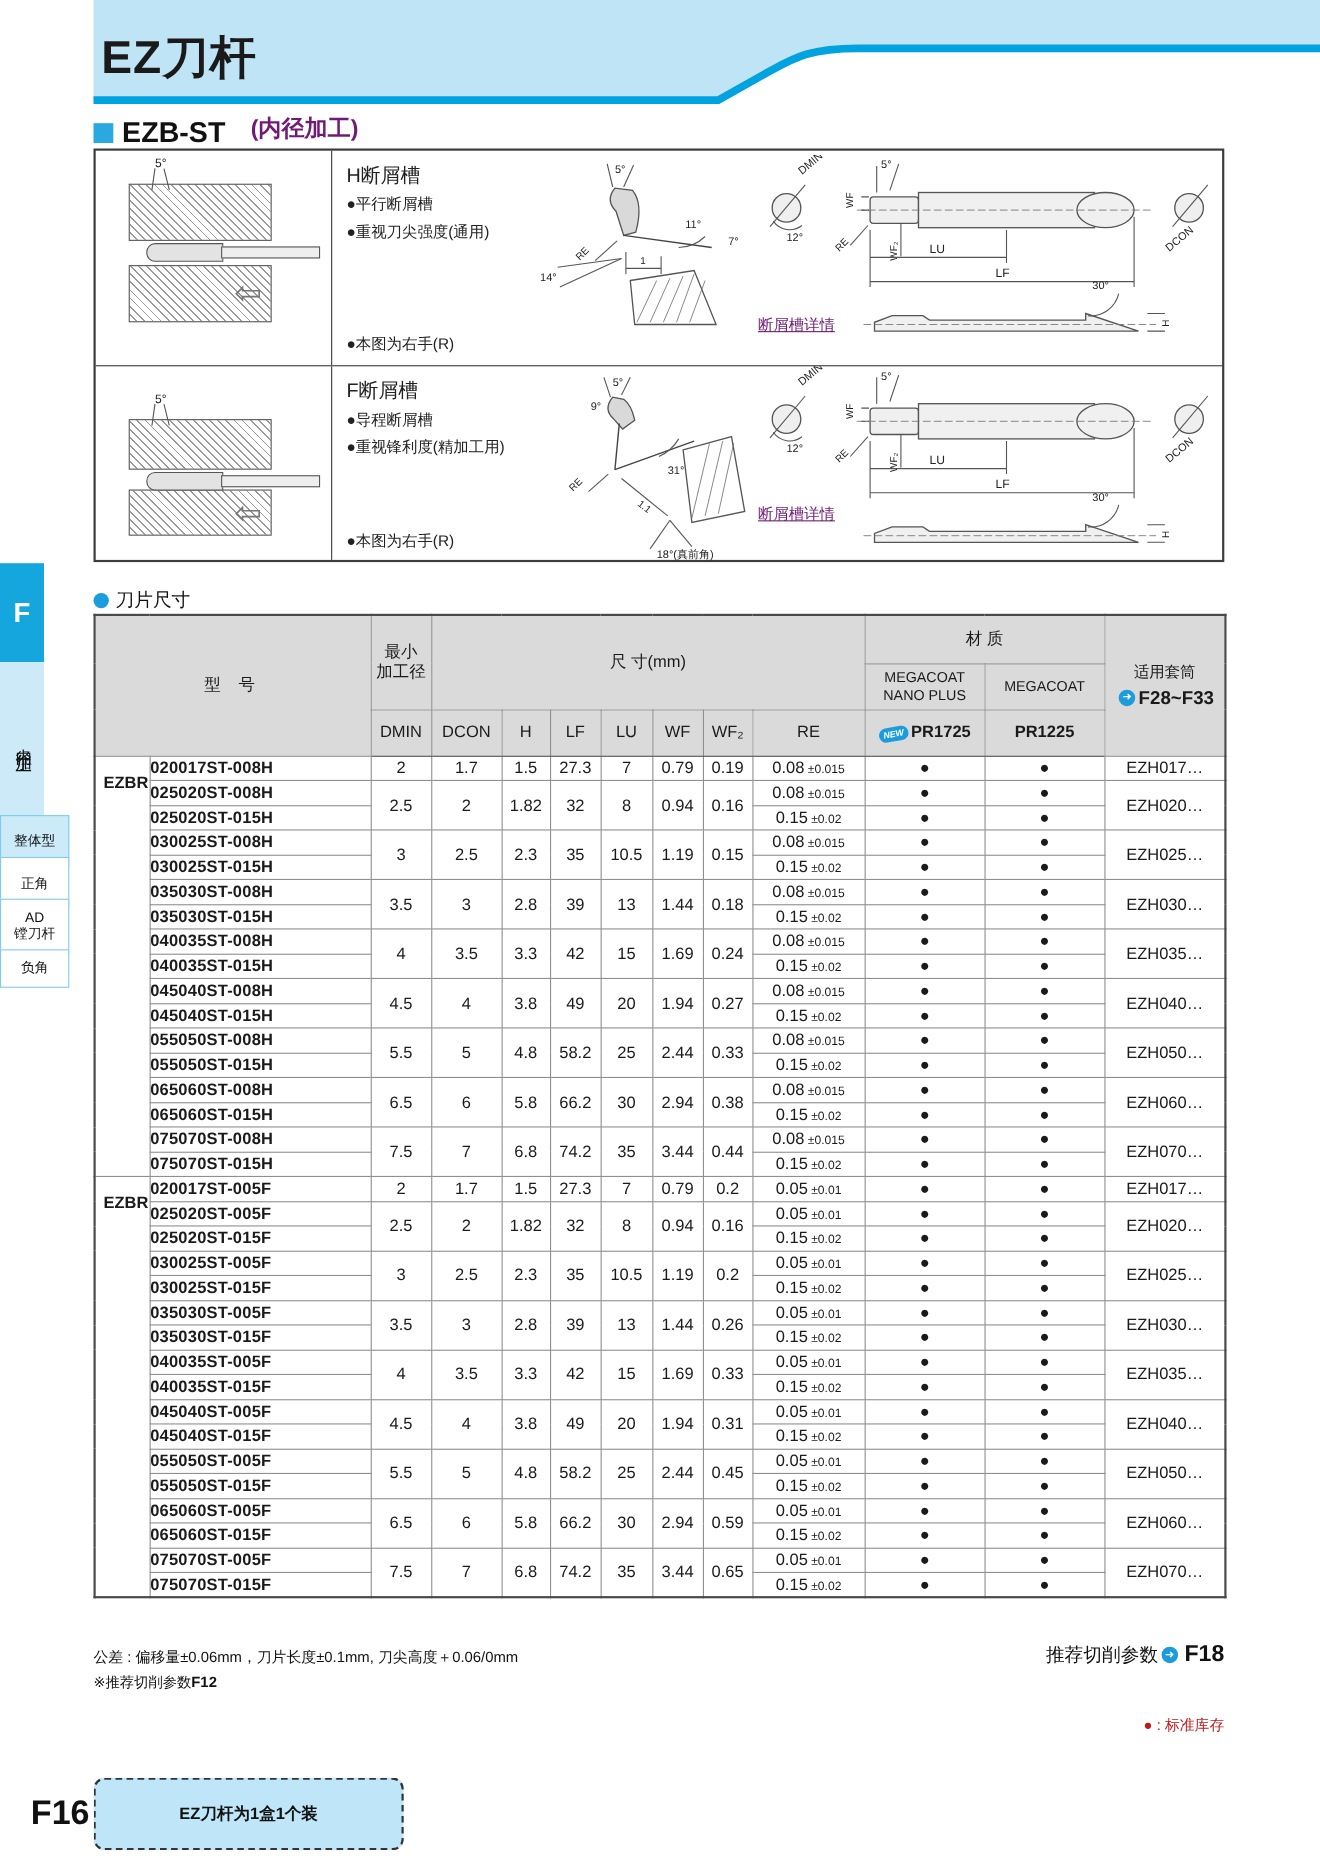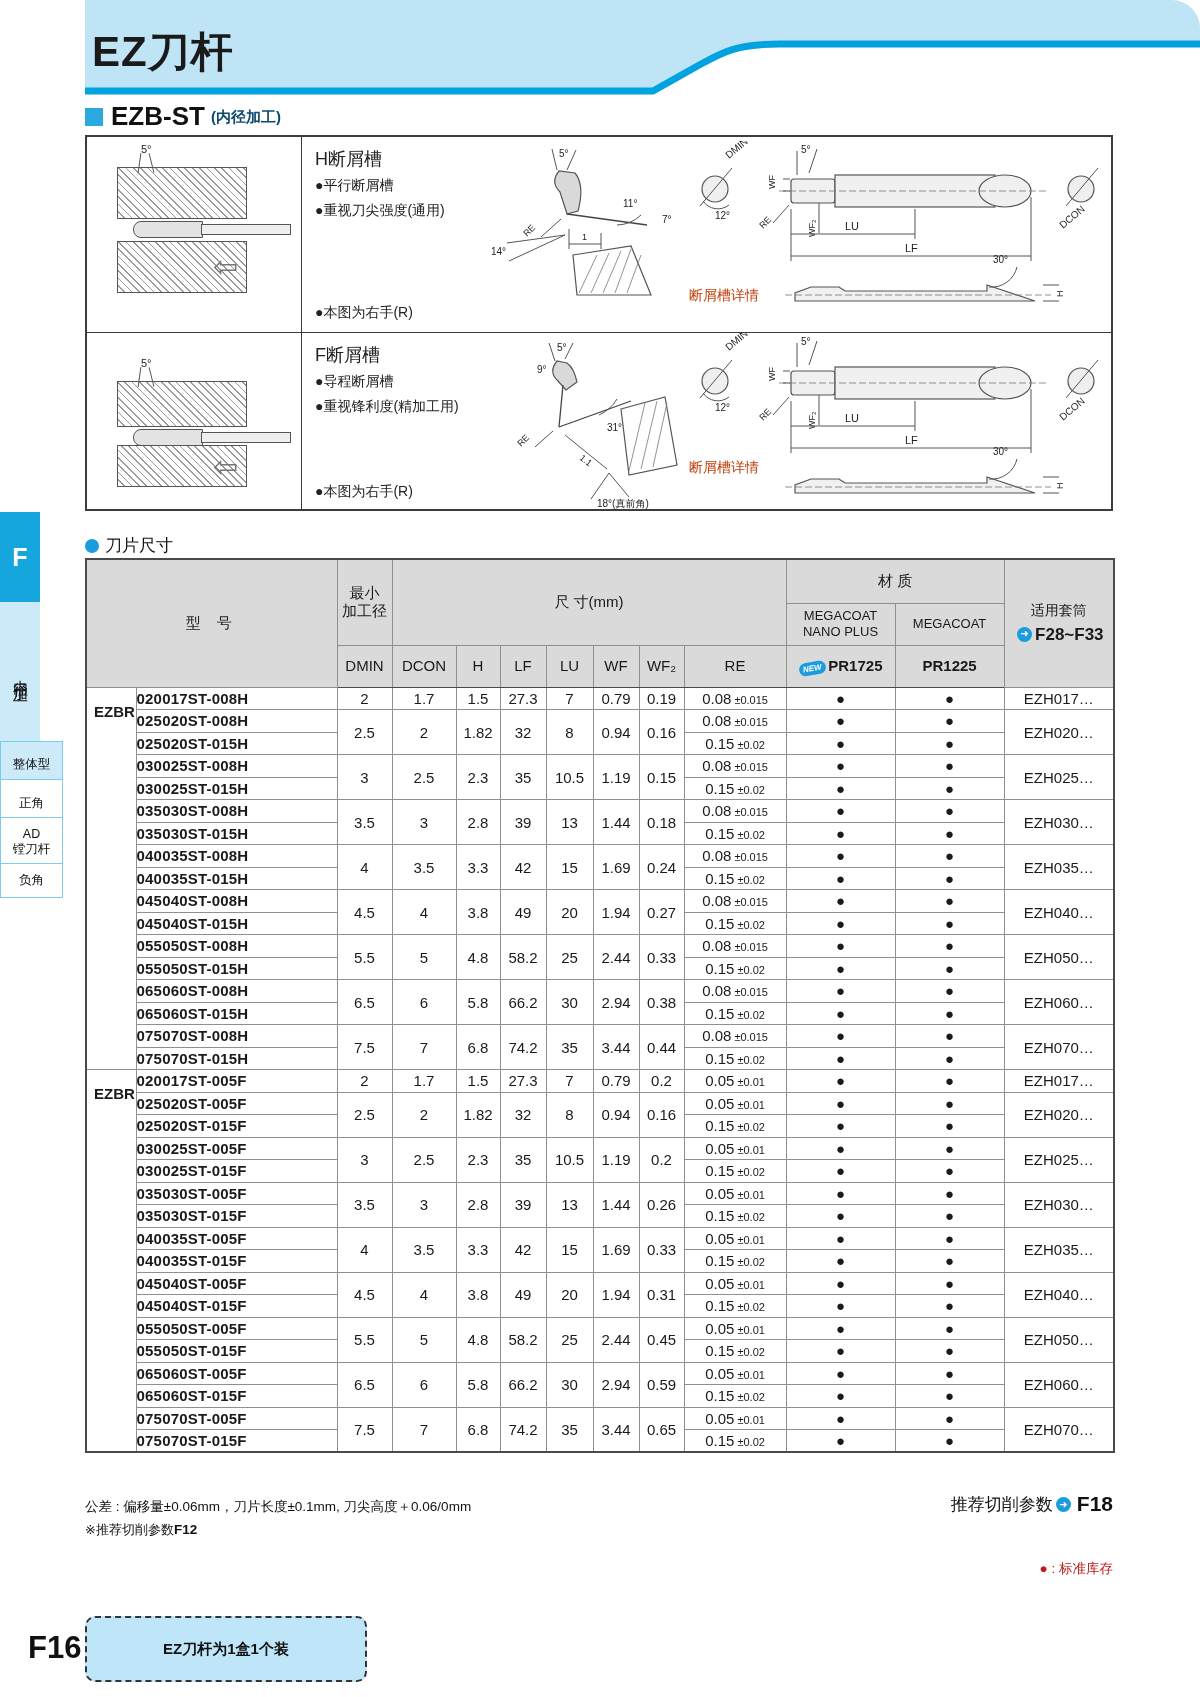--- a/index.html
+++ b/index.html
@@ -1,40 +1,40 @@
 <!DOCTYPE html>
 <html><head>
 <meta charset="utf-8">
 <style>
   * { margin:0; padding:0; box-sizing:border-box; }
   body { font-family:"Liberation Sans","DejaVu Sans",sans-serif; background:#fff; }
-  #page { position:relative; width:1200px; height:1697px; background:#fff; overflow:hidden;border-radius:28px; }
+  #page { position:relative; width:1200px; height:1697px; background:#fff; overflow:hidden; }
 
   
   .banner { position:absolute; left:0; top:0; width:1200px; height:100px; }
   .banner-title { position:absolute; left:92px; top:24px; font-size:42px; font-weight:bold; color:#1a1a1a; letter-spacing:1px; }
 
   
   .sec-head { position:absolute; left:85px; top:103px; display:flex; align-items:flex-end; }
   .sec-square { width:18px; height:18px; background:#29a9e0; margin-right:8px; margin-bottom:3px; }
   .sec-title { font-size:26px; font-weight:bold; color:#111; line-height:1; }
-  .sec-sub { font-size:15px; font-weight:bold; color:#0c4a6e; margin-left:6px; margin-bottom:2px; }
+  .sec-sub { font-size:21px; font-weight:bold; color:#701a75; margin-left:23px; margin-bottom:2px; }
 
   
   .diagram-box { position:absolute; left:85px; top:135px; width:1028px; height:376px; border:2px solid #3c3c3c; background:#fff; }
   .diag-row { position:absolute; left:0; width:100%; }
   .diag-row.rowh { top:0; height:195px; }
   .diag-row.rowf { top:195px; height:177px; border-top:1.5px solid #3c3c3c; }
   .work-cell { position:absolute; left:0; top:0; bottom:0; width:215px; border-right:1.5px solid #3c3c3c; }
   .diag-title { position:absolute; left:228px; top:10px; font-size:18px; color:#222; }
   .diag-bullets { position:absolute; left:228px; top:36px; font-size:14px; color:#222; line-height:1.75; }
   .diag-note { position:absolute; left:228px; font-size:14px; color:#222; }
   .rowh .diag-note { bottom:10px; }
   .rowf .diag-note { bottom:8px; }
-  .detail-link { position:absolute; font-size:14px; color:#c2410c; cursor:pointer; }
+  .detail-link { position:absolute; font-size:14px; color:#701a75; text-decoration:underline; cursor:pointer; }
   .rowh .detail-link { left:602px; top:150px; }
   .rowf .detail-link { left:602px; top:126px; }
 
   
   .wp { position:absolute; left:8px; top:8px; right:8px; bottom:8px; }
   .hatch { position:absolute; border:1.2px solid #555;
            background:repeating-linear-gradient(45deg,#fff 0 4px,#9a9a9a 4px 5.2px); }
   .wp .blk-top { left:22px; top:22px; width:130px; height:52px; }
   .rowf .wp .blk-top { top:40px; height:46px; }
   .wp .blk-bot { left:22px; top:96px; width:130px; height:52px; }

